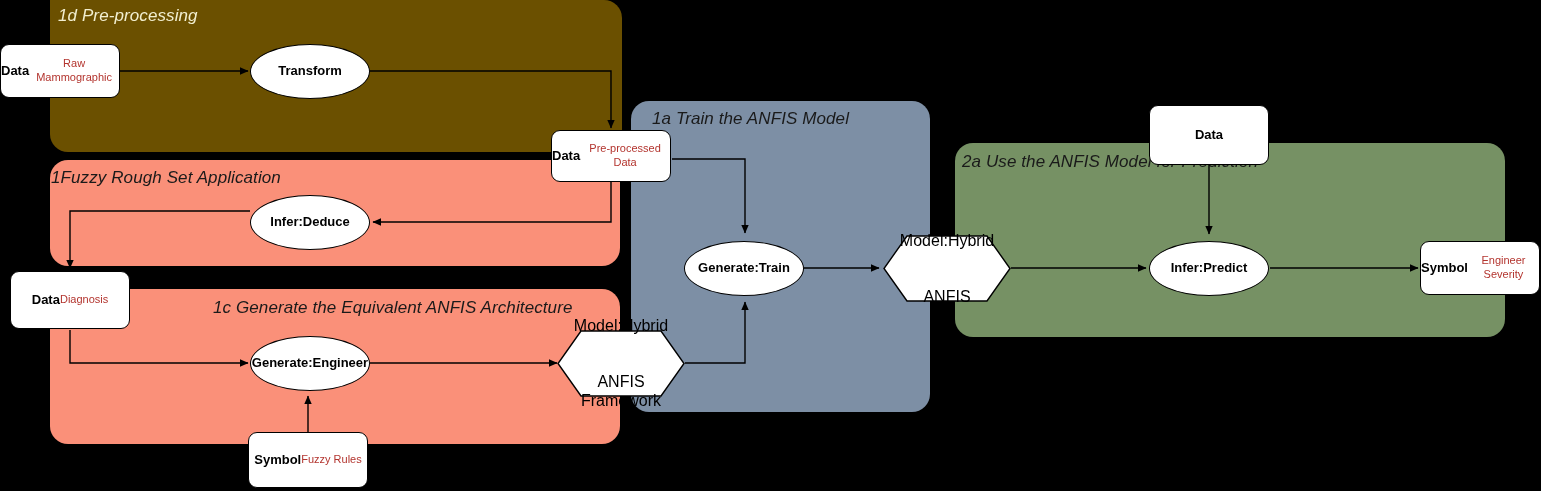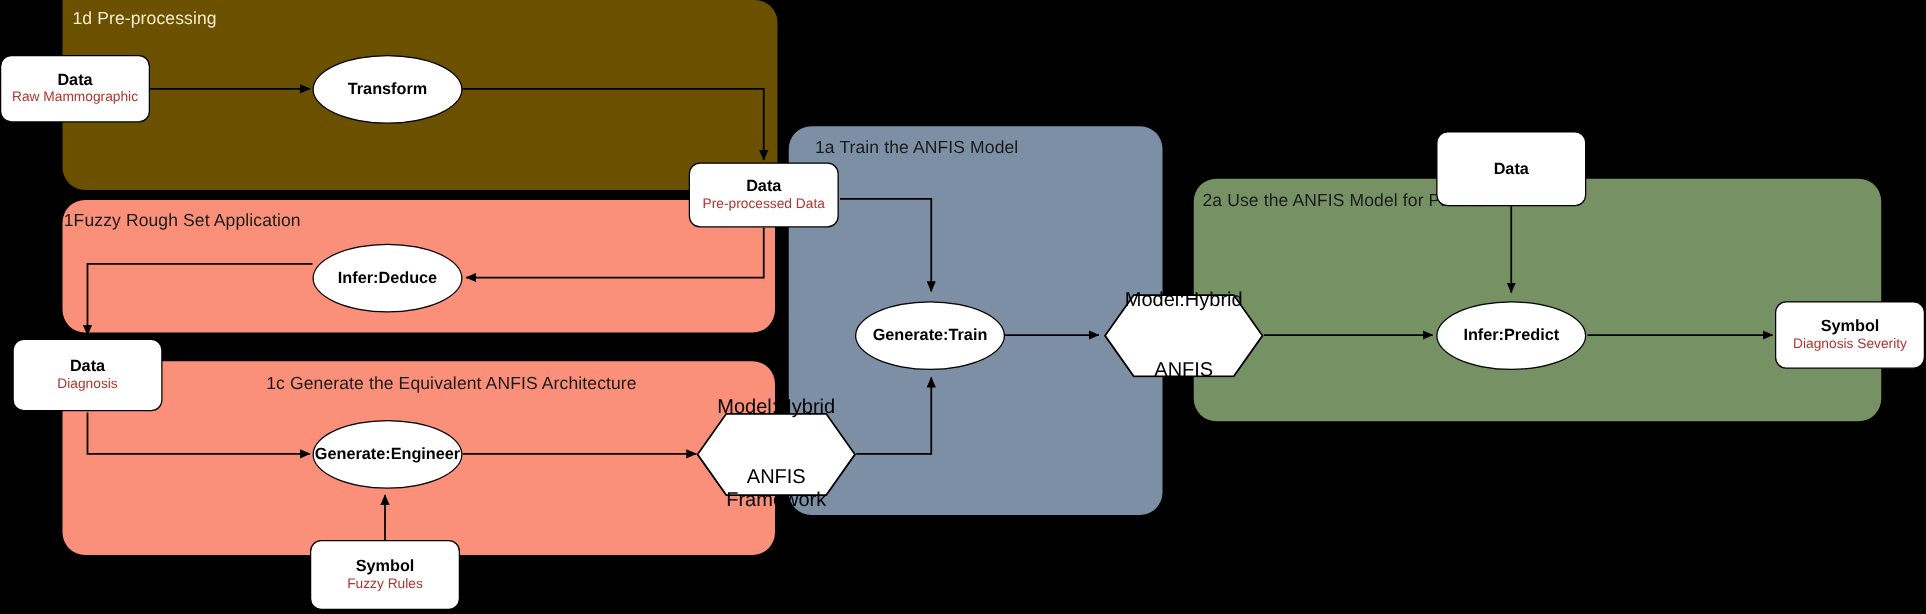--- a/index.html
+++ b/index.html
@@ -1,22 +1,22 @@
 <!DOCTYPE html>
 <html><head>
 <meta charset="utf-8">
 <style>
   html,body{margin:0;padding:0;background:#000;}
   body{width:1541px;height:491px;font-family:"Liberation Sans",sans-serif;}
   #stage{position:relative;width:1541px;height:491px;overflow:hidden;background:#000;}
 
   .region{position:absolute;border-radius:18px;box-sizing:border-box;}
-  .region .rlabel{position:absolute;font-size:14px;white-space:nowrap;letter-spacing:0.1px;}
+  .region .rlabel{position:absolute;font-size:17px;white-space:nowrap;letter-spacing:0.1px;font-style:italic;}
 
-  .node{position:absolute;box-sizing:border-box;display:flex;flex-direction:column;
+  .node{position:absolute;box-sizing:border-box;display:flex;flex-direction:row;
         align-items:center;justify-content:center;background:#fff;color:#000;
         text-align:center;line-height:1.24;}
   .node .t1{font-size:13px;font-weight:bold;color:#000;}
   .node .t2{font-size:11px;color:#b3342e;}
 
   .rect{border:1px solid #000;border-radius:9px;}
   .ellipse{border:1px solid #000;border-radius:50%;}
   .hexwrap{position:absolute;}
   .hexwrap svg{position:absolute;left:0;top:0;}
   .hexwrap .hextext{position:absolute;left:0;top:0;width:100%;height:100%;
@@ -145,16 +145,16 @@
   <div class="node rect" style="left:1149px;top:105px;width:120px;height:60px;">
     <span class="t1">Data</span>
   </div>
 
   <div class="node ellipse" style="left:1149px;top:241px;width:120px;height:55px;">
     <span class="t1">Infer:Predict</span>
   </div>
 
   <div class="node rect" style="left:1420px;top:241px;width:120px;height:54px;">
     <span class="t1">Symbol</span>
-    <span class="t2">Diagnosis Severity</span>
+    <span class="t2">Engineer Severity</span>
   </div>
 
 </div>
 
 </body></html>

